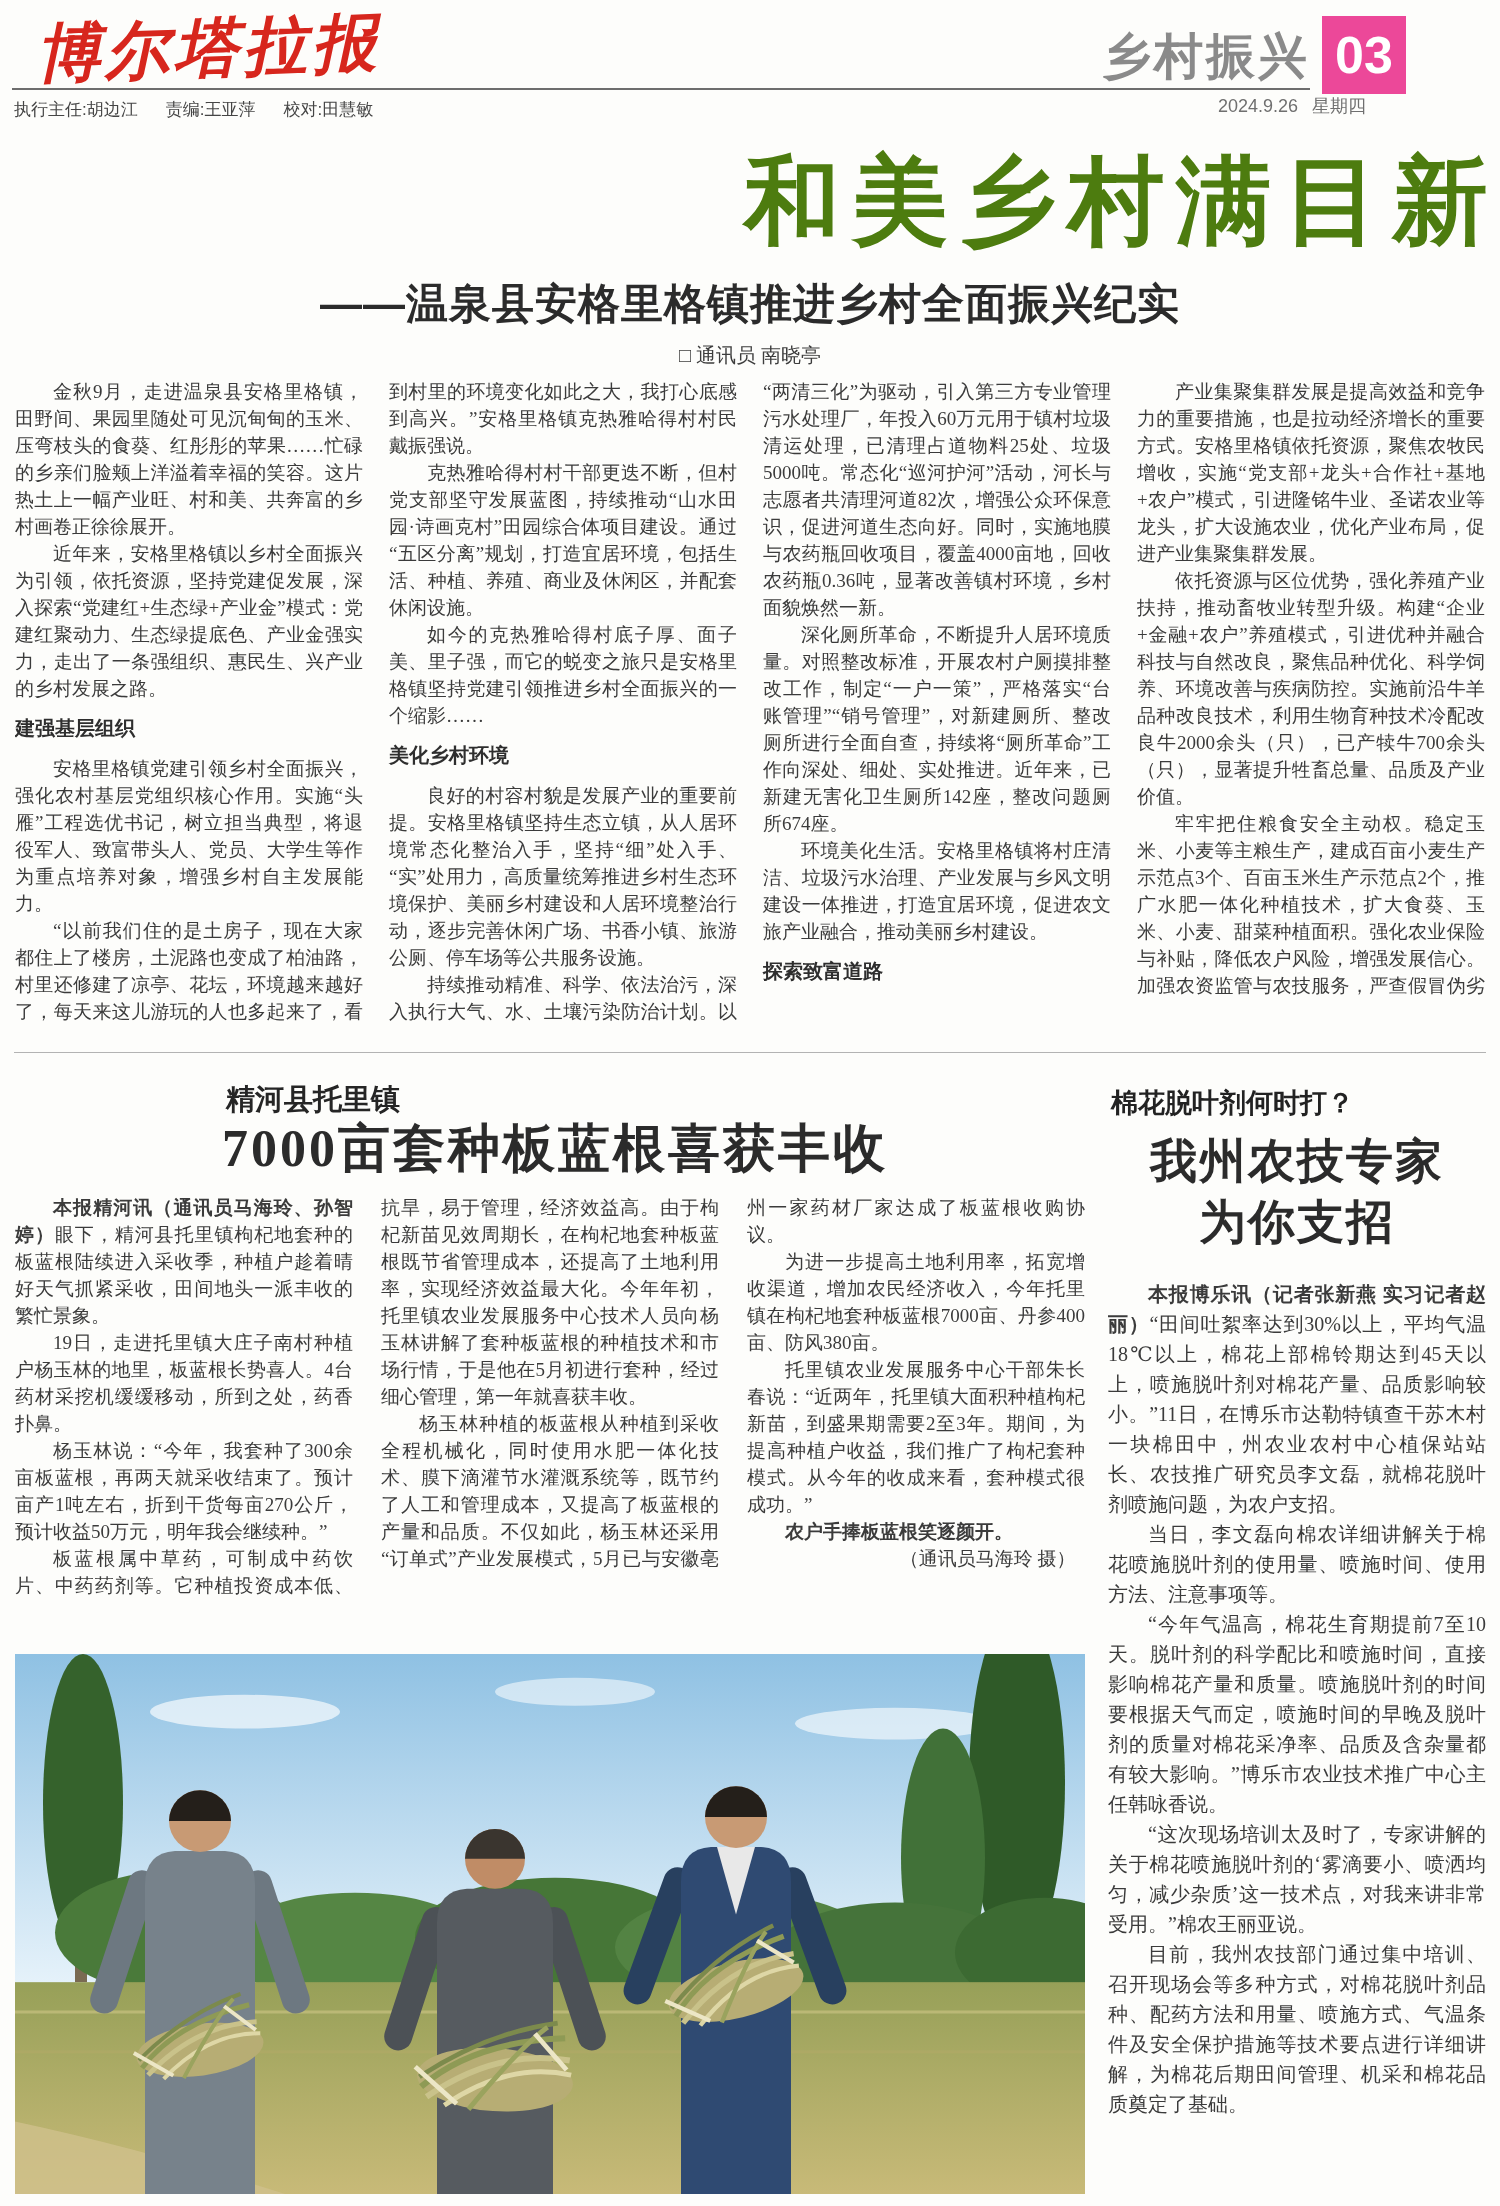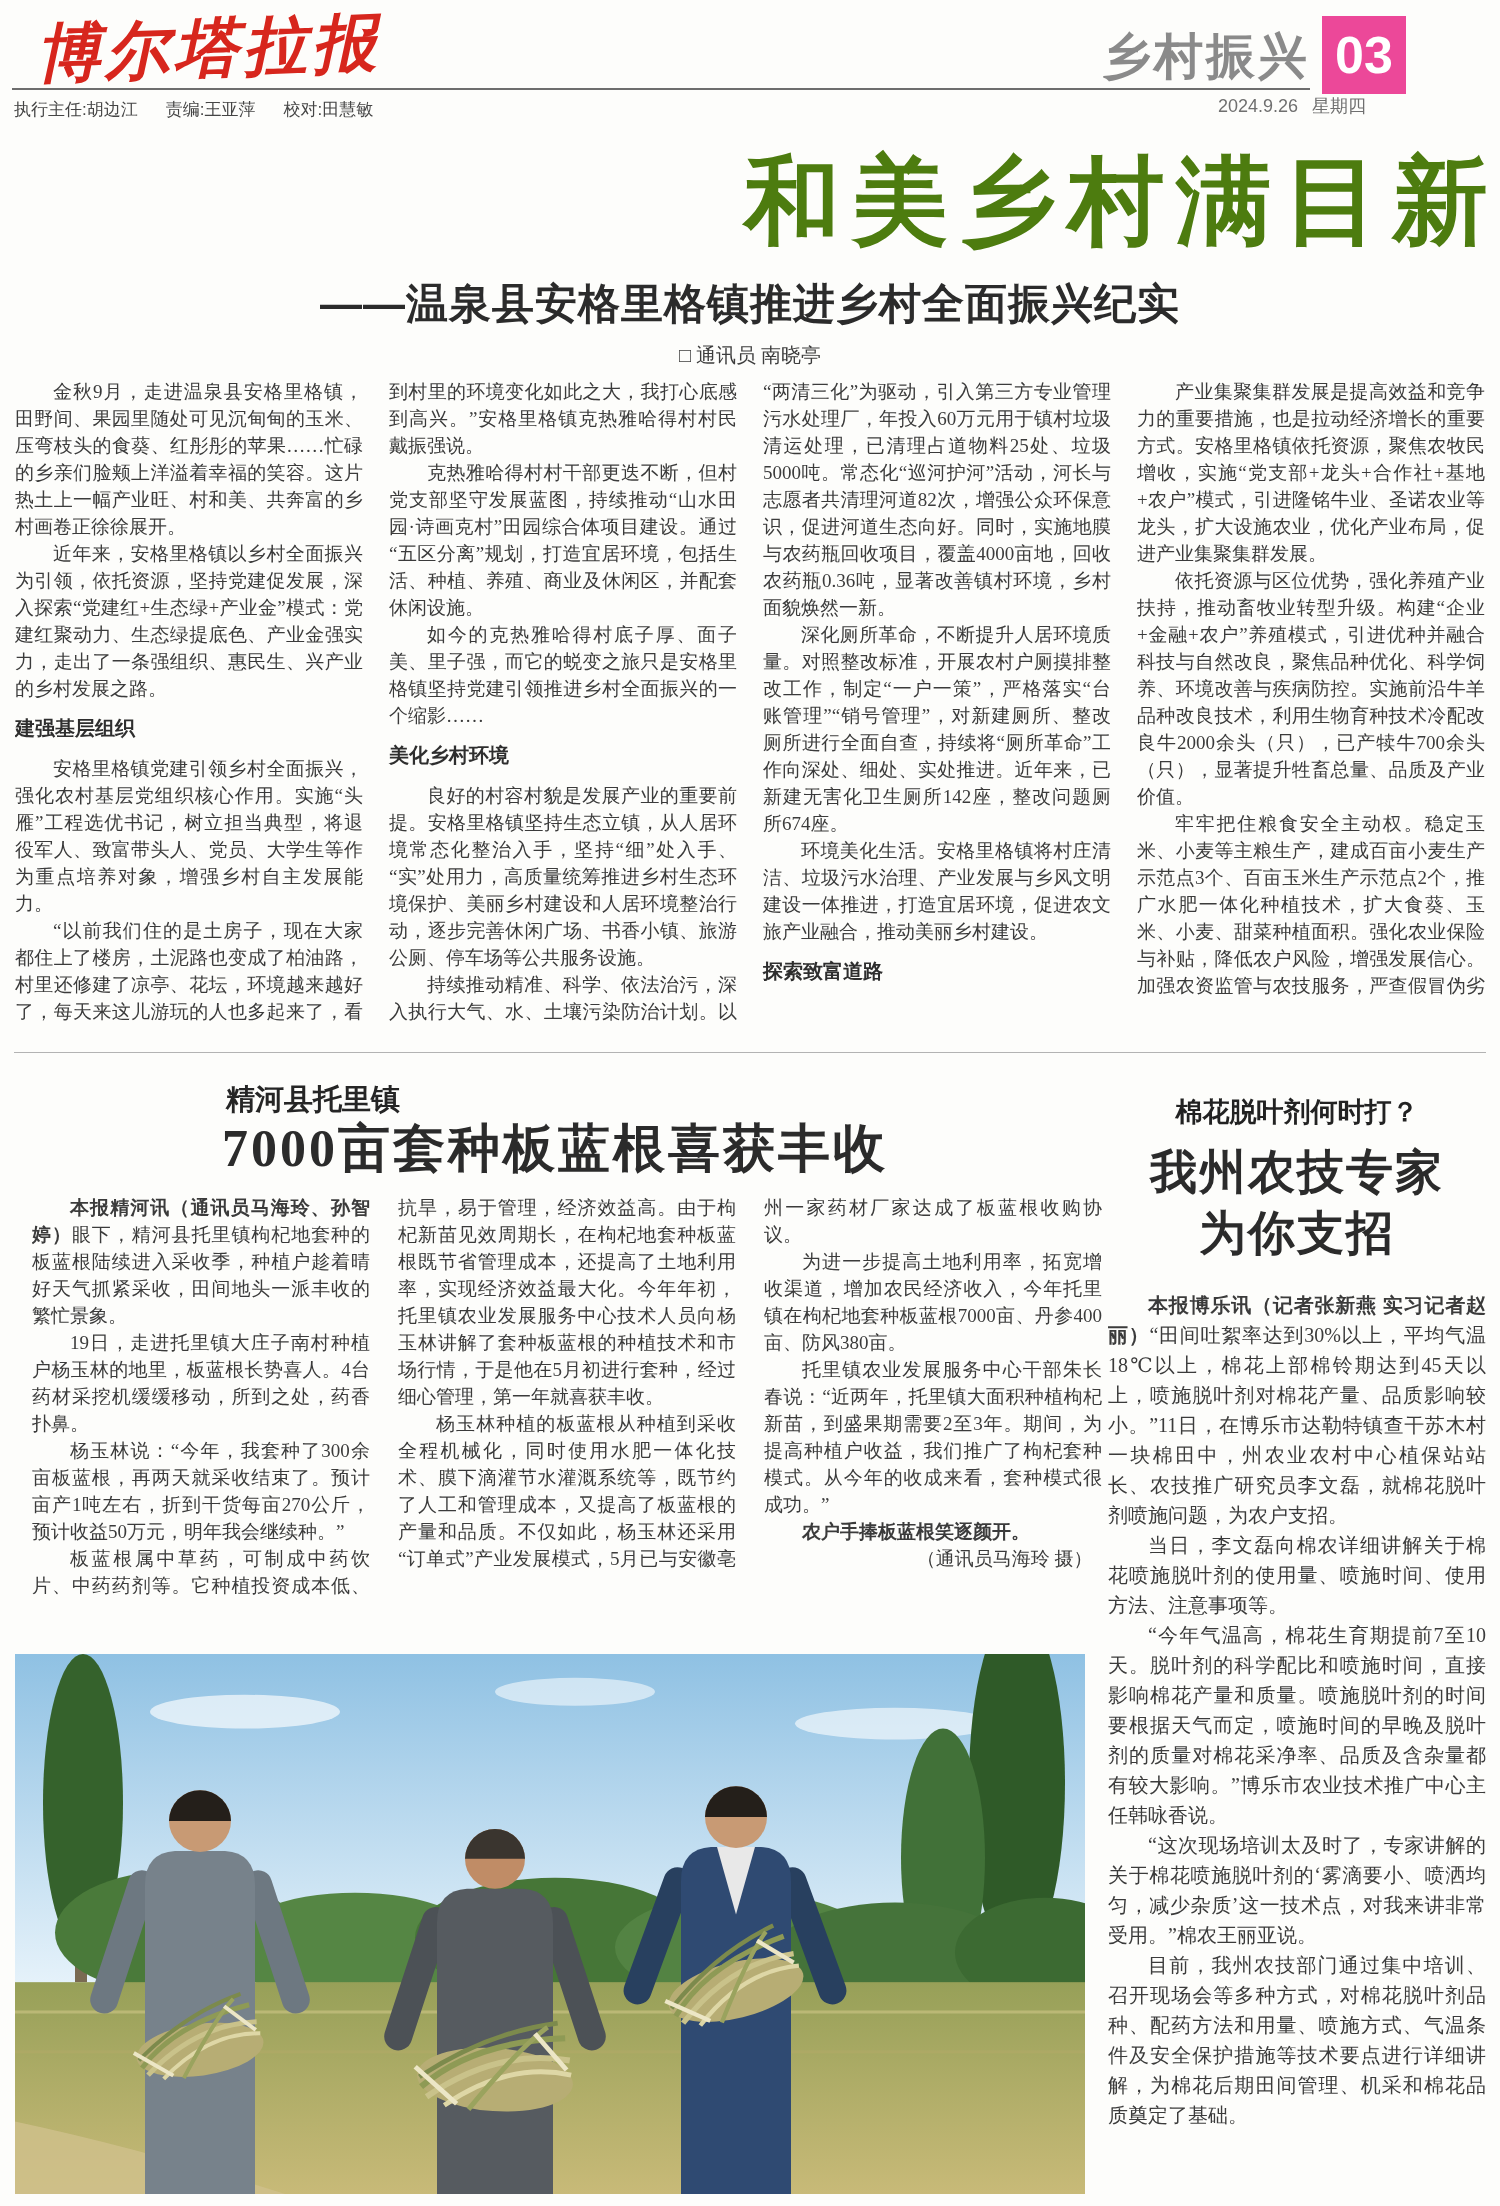--- a/index.html
+++ b/index.html
@@ -32,30 +32,30 @@
             font-size:19px;line-height:27px;}
   .para{margin:0;text-indent:2em;}
   .subhead{margin:13px 0;text-align:left;text-indent:0;font-weight:bold;font-size:20px;color:#2e2e2e;
             font-family:"Liberation Sans",sans-serif;}
   .mid-rule{position:absolute;left:14px;top:1052px;width:1472px;border-top:1px solid #b3b3b3;}
   
   .a2-kicker{position:absolute;left:226px;top:1080px;font-size:29px;font-weight:bold;color:#252525;
             font-family:"Liberation Sans",sans-serif;}
   .a2-headline{position:absolute;left:222px;top:1114px;font-size:52px;font-weight:900;color:#2b2b2b;
             letter-spacing:3px;font-family:"Liberation Serif",serif;}
-  .body2{position:absolute;left:32px;top:1194px;width:1070px;height:452px;column-count:3;column-gap:28px;
+  .body2{position:absolute;left:15px;top:1194px;width:1070px;height:452px;column-count:3;column-gap:28px;
             font-size:19px;line-height:27px;}
   .photo-cap{margin:0;text-indent:2em;font-weight:bold;}
   .photo-credit{margin:0;text-align:right;padding-right:0.5em;}
   
   .photo-wrap{position:absolute;left:15px;top:1654px;width:1070px;height:540px;overflow:hidden;}
   .photo-wrap svg{display:block;width:100%;height:100%;}
   
   .a3{position:absolute;left:1108px;top:1082px;width:378px;}
-  .a3-kicker{text-align:center;font-size:27px;font-weight:bold;color:#222222;margin:12px;
+  .a3-kicker{font-size:27px;font-weight:bold;color:#222222;margin:3px;
             font-family:"Liberation Sans",sans-serif;}
   .a3-headline{text-align:center;font-size:47px;line-height:1.3;font-weight:900;color:#2b2b2b;
             letter-spacing:2px;margin:10px 0 0 0;font-family:"Liberation Serif",serif;}
   .a3-body{margin-top:26px;height:890px;font-size:20px;line-height:30px;}
 </style>
 </head>
 <body>
 
 <div class="page">
 

